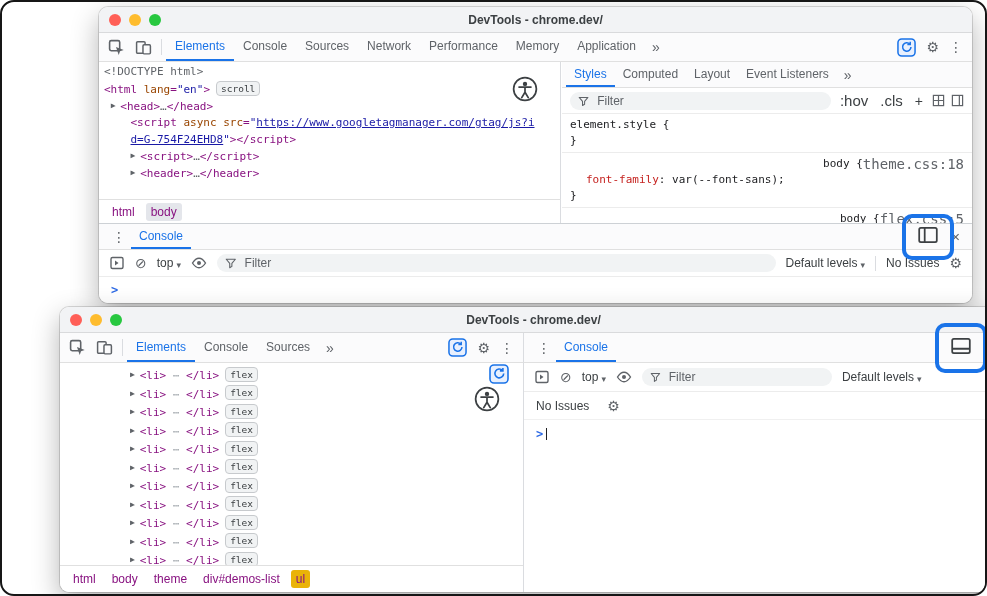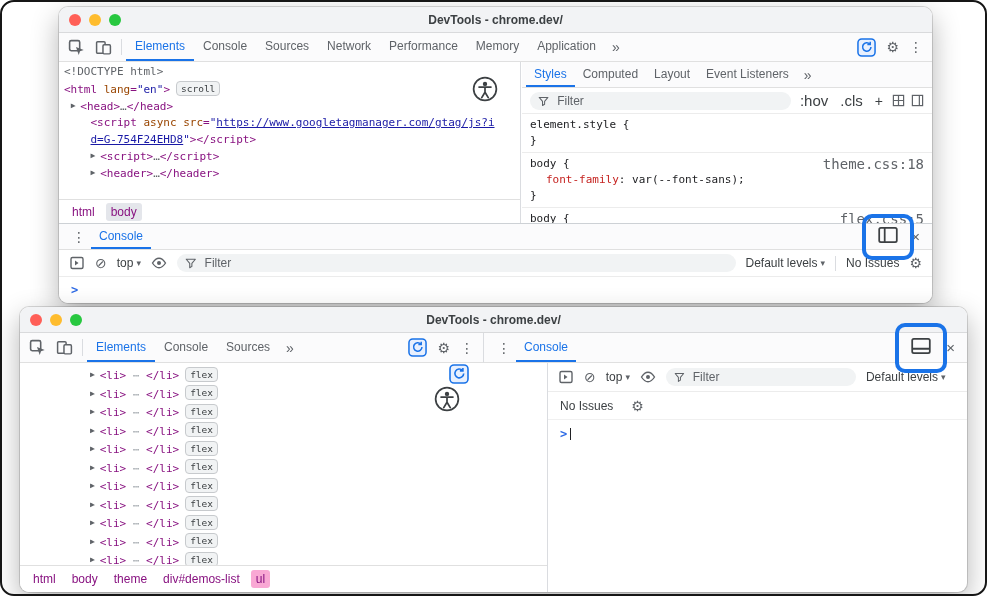--- a/index.html
+++ b/index.html
@@ -1,18 +1,18 @@
 <!DOCTYPE html>
 <html><head>
 <meta charset="utf-8">
 <style>
   html,body{margin:0;padding:0;background:#fff;}
   *{box-sizing:border-box;}
   .canvas{position:relative;width:987px;height:596px;background:#fff;border:2px solid #161616;border-radius:14px;overflow:hidden;font-family:"Liberation Sans","DejaVu Sans",sans-serif;color:#202124;}
-  .window{position:absolute;background:#fff;border-radius:9px;box-shadow:0 10px 28px rgba(0,0,0,.30),0 0 0 1px rgba(0,0,0,.14);overflow:hidden;}
+  .window{position:absolute;background:#fff;border-radius:9px;box-shadow:0 10px 28px rgba(0,0,0,.30),0 0 0 1px rgba(0,0,0,.14);overflow:hidden;margin-left:40px;}
   #win1{left:57px;top:5px;width:873px;height:296px;}
   #win2{left:18px;top:305px;width:947px;height:285px;}
 
   .titlebar{position:absolute;left:0;top:0;right:0;height:26px;background:#f2f3f5;border-bottom:1px solid #d9dadc;}
   .traffic{position:absolute;left:10px;top:7px;display:flex;gap:8px;}
   .tl{width:12px;height:12px;border-radius:50%;}
   .tl.red{background:#ff5f57;}.tl.yellow{background:#febc2e;}.tl.green{background:#28c840;}
   .wtitle{position:absolute;left:0;right:0;top:0;height:26px;line-height:26px;text-align:center;font-size:12px;font-weight:bold;color:#3c4043;pointer-events:none;}
 
   .toolbar{position:absolute;left:0;top:26px;right:0;height:29px;background:#fbfbfc;border-bottom:1px solid #e0e0e0;display:flex;align-items:stretch;padding:0 4px;overflow:hidden;}
@@ -38,67 +38,67 @@
   .tk-meta{color:#80868b;}
   .tk-arrow{color:#5f6368;font-size:8px;vertical-align:1.5px;}
   .tk-sp{white-space:pre;}
   .tk-badge{display:inline-block;margin-left:6px;padding:0 4px;border:1px solid #c7cacd;border-radius:4px;background:#f1f3f4;color:#3c4043;font-size:9.5px;line-height:13px;vertical-align:1px;}
   .a11y-float{position:absolute;}
   #w1-a11y{left:413px;top:14px;}
   .crumbbar{display:flex;align-items:center;gap:6px;padding:0 8px;font-size:12px;}
   .w1-crumbs{position:absolute;left:0;top:192px;width:462px;height:24px;border-top:1px solid #e0e0e0;border-right:1px solid #dadce0;background:#fff;}
   .crumb{padding:2px 5px;border-radius:3px;color:#881280;}
   .crumb.active1{background:#e4e6eb;}
-  .crumb.active2{background:#f9a8d4;}
+  .crumb.active2{background:#eab308;}
 
   .w1-styles{position:absolute;left:463px;top:55px;right:0;height:161px;overflow:hidden;background:#fff;}
   .side-tabs{height:26px;background:#fbfbfc;border-bottom:1px solid #e0e0e0;display:flex;align-items:stretch;padding:0 4px;}
   .stab{display:flex;align-items:center;padding:0 8px;font-size:12px;color:#5f6368;border-bottom:2px solid transparent;white-space:nowrap;}
   .stab.active{color:#1a73e8;border-bottom-color:#1a73e8;}
   .filter-row{height:26px;border-bottom:1px solid #ececec;display:flex;align-items:center;gap:6px;padding:0 8px;}
   .pill{flex:1;display:flex;align-items:center;gap:6px;background:#f1f3f4;border-radius:12px;height:18px;padding:0 8px;min-width:60px;}
   .pill input{border:none;background:transparent;outline:none;font-size:12px;color:#202124;width:100%;font-family:inherit;}
   .pill input::placeholder{color:#5f6368;}
   .mini{font-size:15px;color:#3c4043;padding:0 3px;}
   .mini.plus{font-size:14px;}
   .rules{padding-top:3px;}
   .rline{font:11px/16px "DejaVu Sans Mono","DejaVu Sans",monospace;padding:0 8px;color:#202124;}
-  .rline.flexline{display:flex;justify-content:space-between;}
+  .rline.flexline{display:flex;justify-content:flex-end;}
   .rline.prop{padding-left:24px;}
   .pname{color:#c5221f;}
   .pval{color:#202124;}
   .src{color:#5f6368;font-size:14px;}
   .rule-sep{border-top:1px solid #ececec;margin:3px 0;}
 
   .w1-drawer{position:absolute;left:0;top:216px;right:0;bottom:0;border-top:1px solid #cdd1d5;background:#fff;}
   .dhead{height:26px;background:#fbfbfc;border-bottom:1px solid #e0e0e0;display:flex;align-items:stretch;padding:0 8px;}
   .dtab{display:flex;align-items:center;padding:0 8px;font-size:12px;color:#1a73e8;border-bottom:2px solid #1a73e8;}
   .dclose{display:flex;align-items:center;padding:0 4px;font-size:15px;color:#5f6368;}
   .ctoolbar{height:27px;border-bottom:1px solid #ececec;display:flex;align-items:center;gap:10px;padding:0 10px;}
   .cicon{display:flex;align-items:center;color:#5f6368;}
   .glyph-block{font-size:14px;color:#5f6368;}
-  .ctx{display:flex;align-items:center;font-size:12px;color:#3c4043;white-space:nowrap;}
+  .ctx{display:flex;align-items:flex-end;font-size:12px;color:#3c4043;white-space:nowrap;}
   .dd{font-size:9px;margin-left:3px;color:#5f6368;}
   .vsep{width:1px;height:15px;background:#dadce0;}
   .issues{font-size:12px;color:#3c4043;white-space:nowrap;}
   .cout{padding:6px 12px;font:12px/14px "DejaVu Sans Mono","DejaVu Sans",monospace;}
   .prompt{color:#2e6be5;font-weight:bold;}
   .caret{display:inline-block;width:1px;height:12px;background:#202124;margin-left:3px;transform:translateY(2px);}
 
   
   .callout{position:absolute;border:4px solid #1a73e8;border-radius:10px;display:flex;align-items:center;justify-content:center;z-index:40;background:transparent;}
   #callout1{left:803px;top:207px;width:52px;height:46px;}
   #callout2{left:875px;top:16px;width:52px;height:50px;}
 
   
   .w2-row{position:absolute;left:0;top:26px;right:0;height:30px;display:flex;}
   .w2-tleft{width:464px;border-right:1px solid #dadce0;border-bottom:1px solid #e0e0e0;display:flex;align-items:stretch;padding:0 4px;background:#fbfbfc;overflow:hidden;}
   .w2-chead{flex:1;border-bottom:1px solid #e0e0e0;display:flex;align-items:stretch;padding:0 8px;background:#fbfbfc;}
   .w2-body{position:absolute;left:0;top:56px;right:0;bottom:0;display:flex;}
-  .w2-left{width:528px;border-right:1px solid #dadce0;position:relative;overflow:hidden;}
+  .w2-left{width:464px;border-right:1px solid #dadce0;position:relative;overflow:hidden;}
   .w2-tree{position:absolute;left:0;right:0;top:0;bottom:27px;overflow:hidden;padding-top:3px;}
   .trow{white-space:pre;font:11px/18px "DejaVu Sans Mono","DejaVu Sans",monospace;padding-left:70px;}
   .w2-crumbs{position:absolute;left:0;right:0;bottom:0;height:27px;border-top:1px solid #e0e0e0;background:#fff;}
   .w2-rightcol{flex:1;display:flex;flex-direction:column;overflow:hidden;}
   .w2-rightcol .ctoolbar{height:29px;}
   .issuesrow{height:28px;display:flex;align-items:center;gap:18px;padding:0 12px;border-bottom:1px solid #f0f0f0;}
   #w2-sync{left:429px;top:1px;}
   #w2-a11y{left:414px;top:23px;}
 </style>
 </head>

